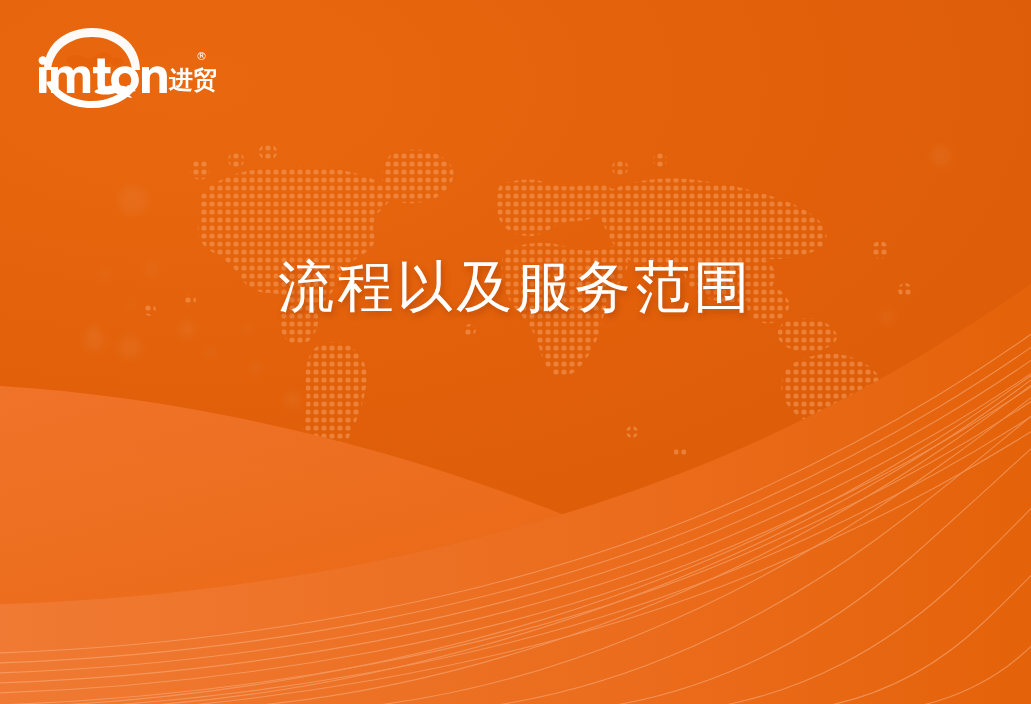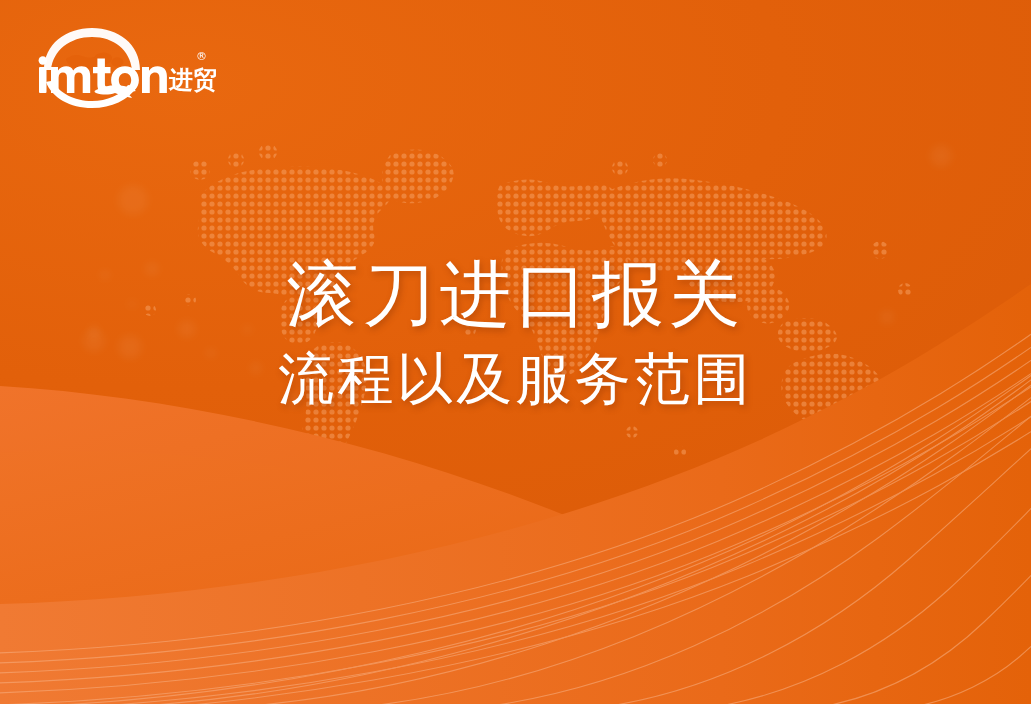--- a/index.html
+++ b/index.html
@@ -243,17 +243,16 @@
 
       <path d="M106 41 h7 v3.8 c2 -3.1 5 -4.5 8.6 -4.5 c5.9 0 9.3 3.6 9.3 9.8 V67 h-7.5 V51.6 c0 -3.2 -1.6 -5 -4.4 -5 c-3.1 0 -5.2 2.2 -5.2 5.7 V67 h-7.8 Z"></path>
     </g>
 
     <text x="133" y="62" font-family="'DejaVu Sans','Liberation Sans',sans-serif" font-size="24" font-weight="700" fill="#ffffff" letter-spacing="0">进贸通</text>
 
     <text x="160" y="34" font-family="'DejaVu Sans','Liberation Sans',sans-serif" font-size="11" fill="#ffffff">®</text>
   </svg>
 
   <div id="title-block">
-    <div id="title-line-1" class="title-line">滚刀进口报关</div>
     <div id="title-line-2" class="title-line">流程以及服务范围</div>
   </div>
 
 </div>
 
 </body></html>

